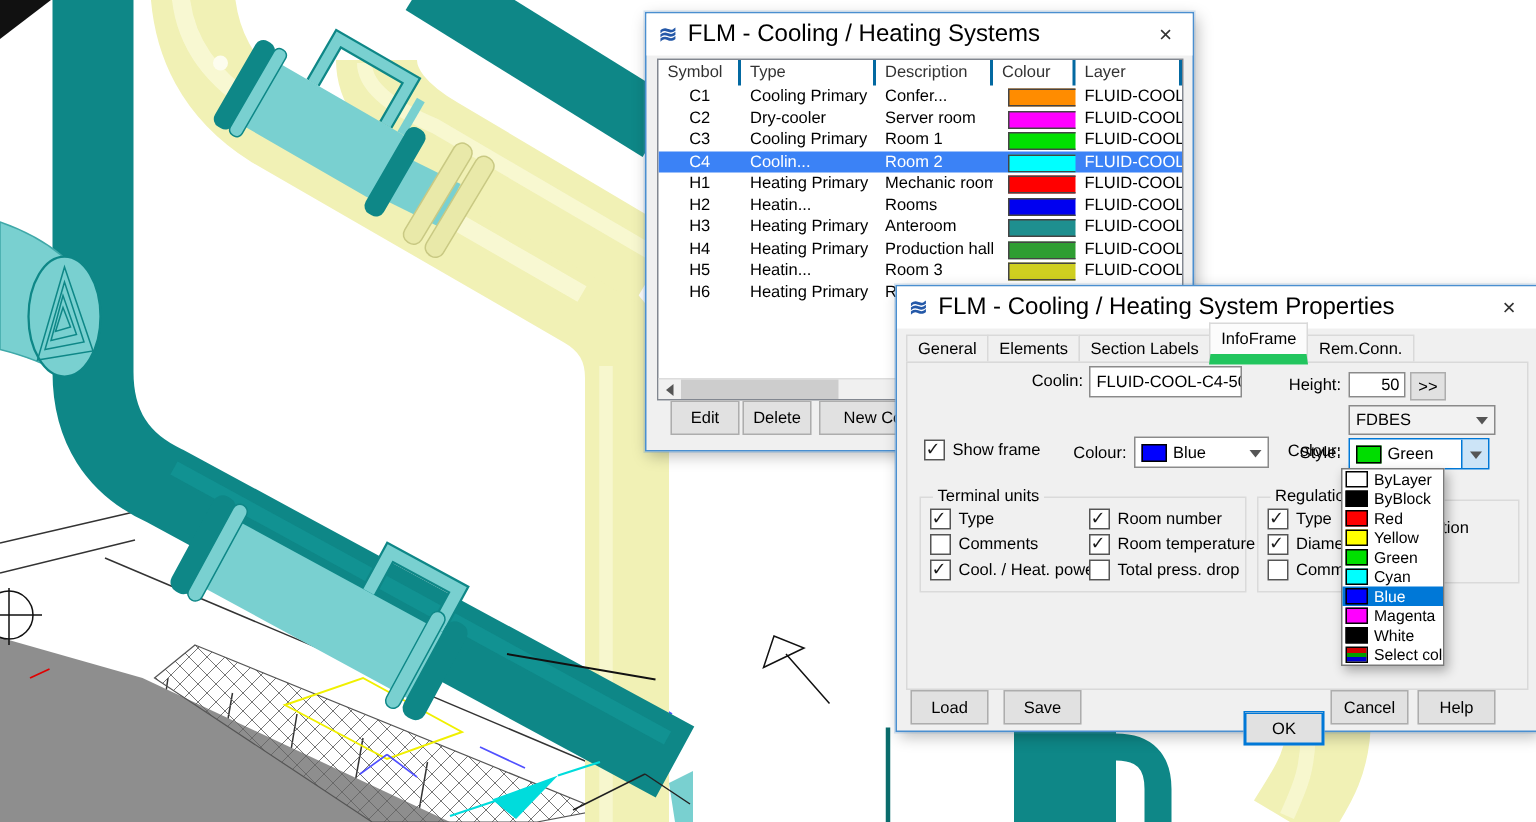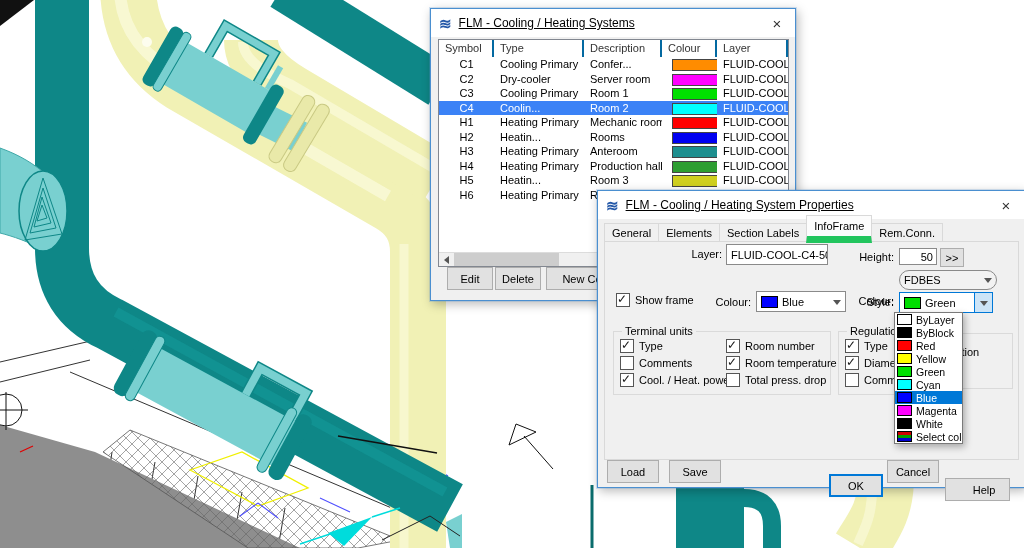--- a/index.html
+++ b/index.html
@@ -6,21 +6,21 @@
   body{font-family:"Liberation Sans",sans-serif;font-size:11px;color:#000;}
   #stage{position:relative;width:1024px;height:548px;overflow:hidden;background:#fff;}
   #viewport{position:absolute;left:0;top:0;}
 
   
   .dlg{position:absolute;background:#F0F0F0;border:1px solid #4A8FD0;
        box-shadow:0 0 0 1px rgba(90,150,210,.25),2px 3px 10px rgba(0,0,0,.28);}
   .tbar{position:absolute;left:0;top:0;right:0;height:28px;background:#FFFFFF;
         display:flex;align-items:center;padding-left:8px;}
   .appicon{color:#2458A8;font-size:15px;font-weight:bold;line-height:1;}
-  .ttl{font-size:12px;margin-left:7px;white-space:nowrap;text-decoration:underline;}
+  .ttl{font-size:16px;margin-left:7px;white-space:nowrap;}
   .xbtn{position:absolute;right:0;top:0;width:36px;height:28px;display:flex;align-items:center;
         justify-content:center;font-size:15px;color:#333;cursor:default;}
 
   
   .lst{position:absolute;background:#fff;border:1px solid #828790;overflow:hidden;}
   .thead,.trow{display:grid;grid-template-columns:55px 90px 78px 55px 1fr;}
   .thead{height:17px;line-height:17px;color:#333;}
   .thead span{border-right:2px solid #0369a1;padding-left:6px;overflow:hidden;white-space:nowrap;}
   .trow{height:14.5px;line-height:14px;white-space:nowrap;}
   .trow span{overflow:hidden;padding-left:6px;}
@@ -51,21 +51,21 @@
   
   .cb{position:absolute;display:flex;align-items:center;height:14px;white-space:nowrap;}
   .cbx{width:12px;height:12px;background:#fff;border:1px solid #555;margin-right:5px;position:relative;flex:none;}
   .cbx[data-checked="true"]::after{content:"✓";position:absolute;left:0;top:-2px;font-size:12px;color:#1a1a1a;}
 
   
   .combo{position:absolute;background:#fff;border:1px solid #8A8A8A;display:flex;align-items:center;
          padding-left:4px;overflow:hidden;white-space:nowrap;}
   .combo .car{margin-left:auto;width:17px;align-self:stretch;display:flex;align-items:center;justify-content:center;flex:none;}
   .car::after{content:"";border:4px solid transparent;border-top:5px solid #555;margin-top:5px;}
-  .combo.gray{background:#F2F2F2;border-radius:10px;}
+  .combo.gray{background:#F2F2F2;}
   .combo.open{border-color:#0078D7;}
   .combo.open .car{background:#CCE4F7;border-left:1px solid #0078D7;}
   .cswatch{width:15px;height:10px;border:1px solid #000;margin-right:4px;flex:none;}
   .inp{position:absolute;background:#fff;border:1px solid #8A8A8A;font-size:11px;text-align:right;
        padding:0 3px;font-family:inherit;box-sizing:border-box;}
   .rlabel{position:absolute;text-align:right;white-space:nowrap;}
 
   
   .ddl{position:absolute;background:#fff;border:1px solid #7A7A7A;box-shadow:2px 3px 7px rgba(0,0,0,.3);z-index:5;}
   .ddi{height:13px;display:flex;align-items:center;padding:0 2px;font-size:10.5px;white-space:nowrap;overflow:hidden;}
@@ -286,21 +286,21 @@
     <div class="tabs" style="left:6px;top:30px;">
       <div class="tab">General</div>
       <div class="tab">Elements</div>
       <div class="tab">Section Labels</div>
       <div class="tab active">InfoFrame</div>
       <div class="tab">Rem.Conn.</div>
     </div>
 
     <div class="tabpage" style="left:6px;top:50px;width:413px;height:217px;"></div>
 
-    <span class="rlabel" style="left:40px;top:57px;width:84px;">Layer:</span>
+    <span class="rlabel" style="left:40px;top:57px;width:84px;">Coolin:</span>
     <div class="combo" style="left:128px;top:53px;width:96px;height:19px;">
       <span>FLUID-COOL-C4-50-IN</span>
 
     </div>
 
     <label class="cb" style="left:18px;top:102px;">
       <span class="cbx" data-checked="true"></span>
       <span>Show frame</span>
     </label>
     <span class="rlabel" style="left:95px;top:105px;width:58px;">Colour:</span>
@@ -412,16 +412,16 @@
       <div class="ddi">
         <span class="dsw sw-multi"></span>
         <span>Select color ...</span>
       </div>
     </div>
 
     <div class="btn" style="left:9px;top:269px;width:50px;">Load</div>
     <div class="btn" style="left:71px;top:269px;width:50px;">Save</div>
     <div class="btn focus" style="left:231px;top:283px;width:52px;">OK</div>
     <div class="btn" style="left:289px;top:269px;width:50px;">Cancel</div>
-    <div class="btn" style="left:347px;top:287px;width:50px;padding-left:13px;">Help</div>
+    <div class="btn" style="left:347px;top:269px;width:50px;">Help</div>
   </div>
 
 </div>
 
 </body></html>

